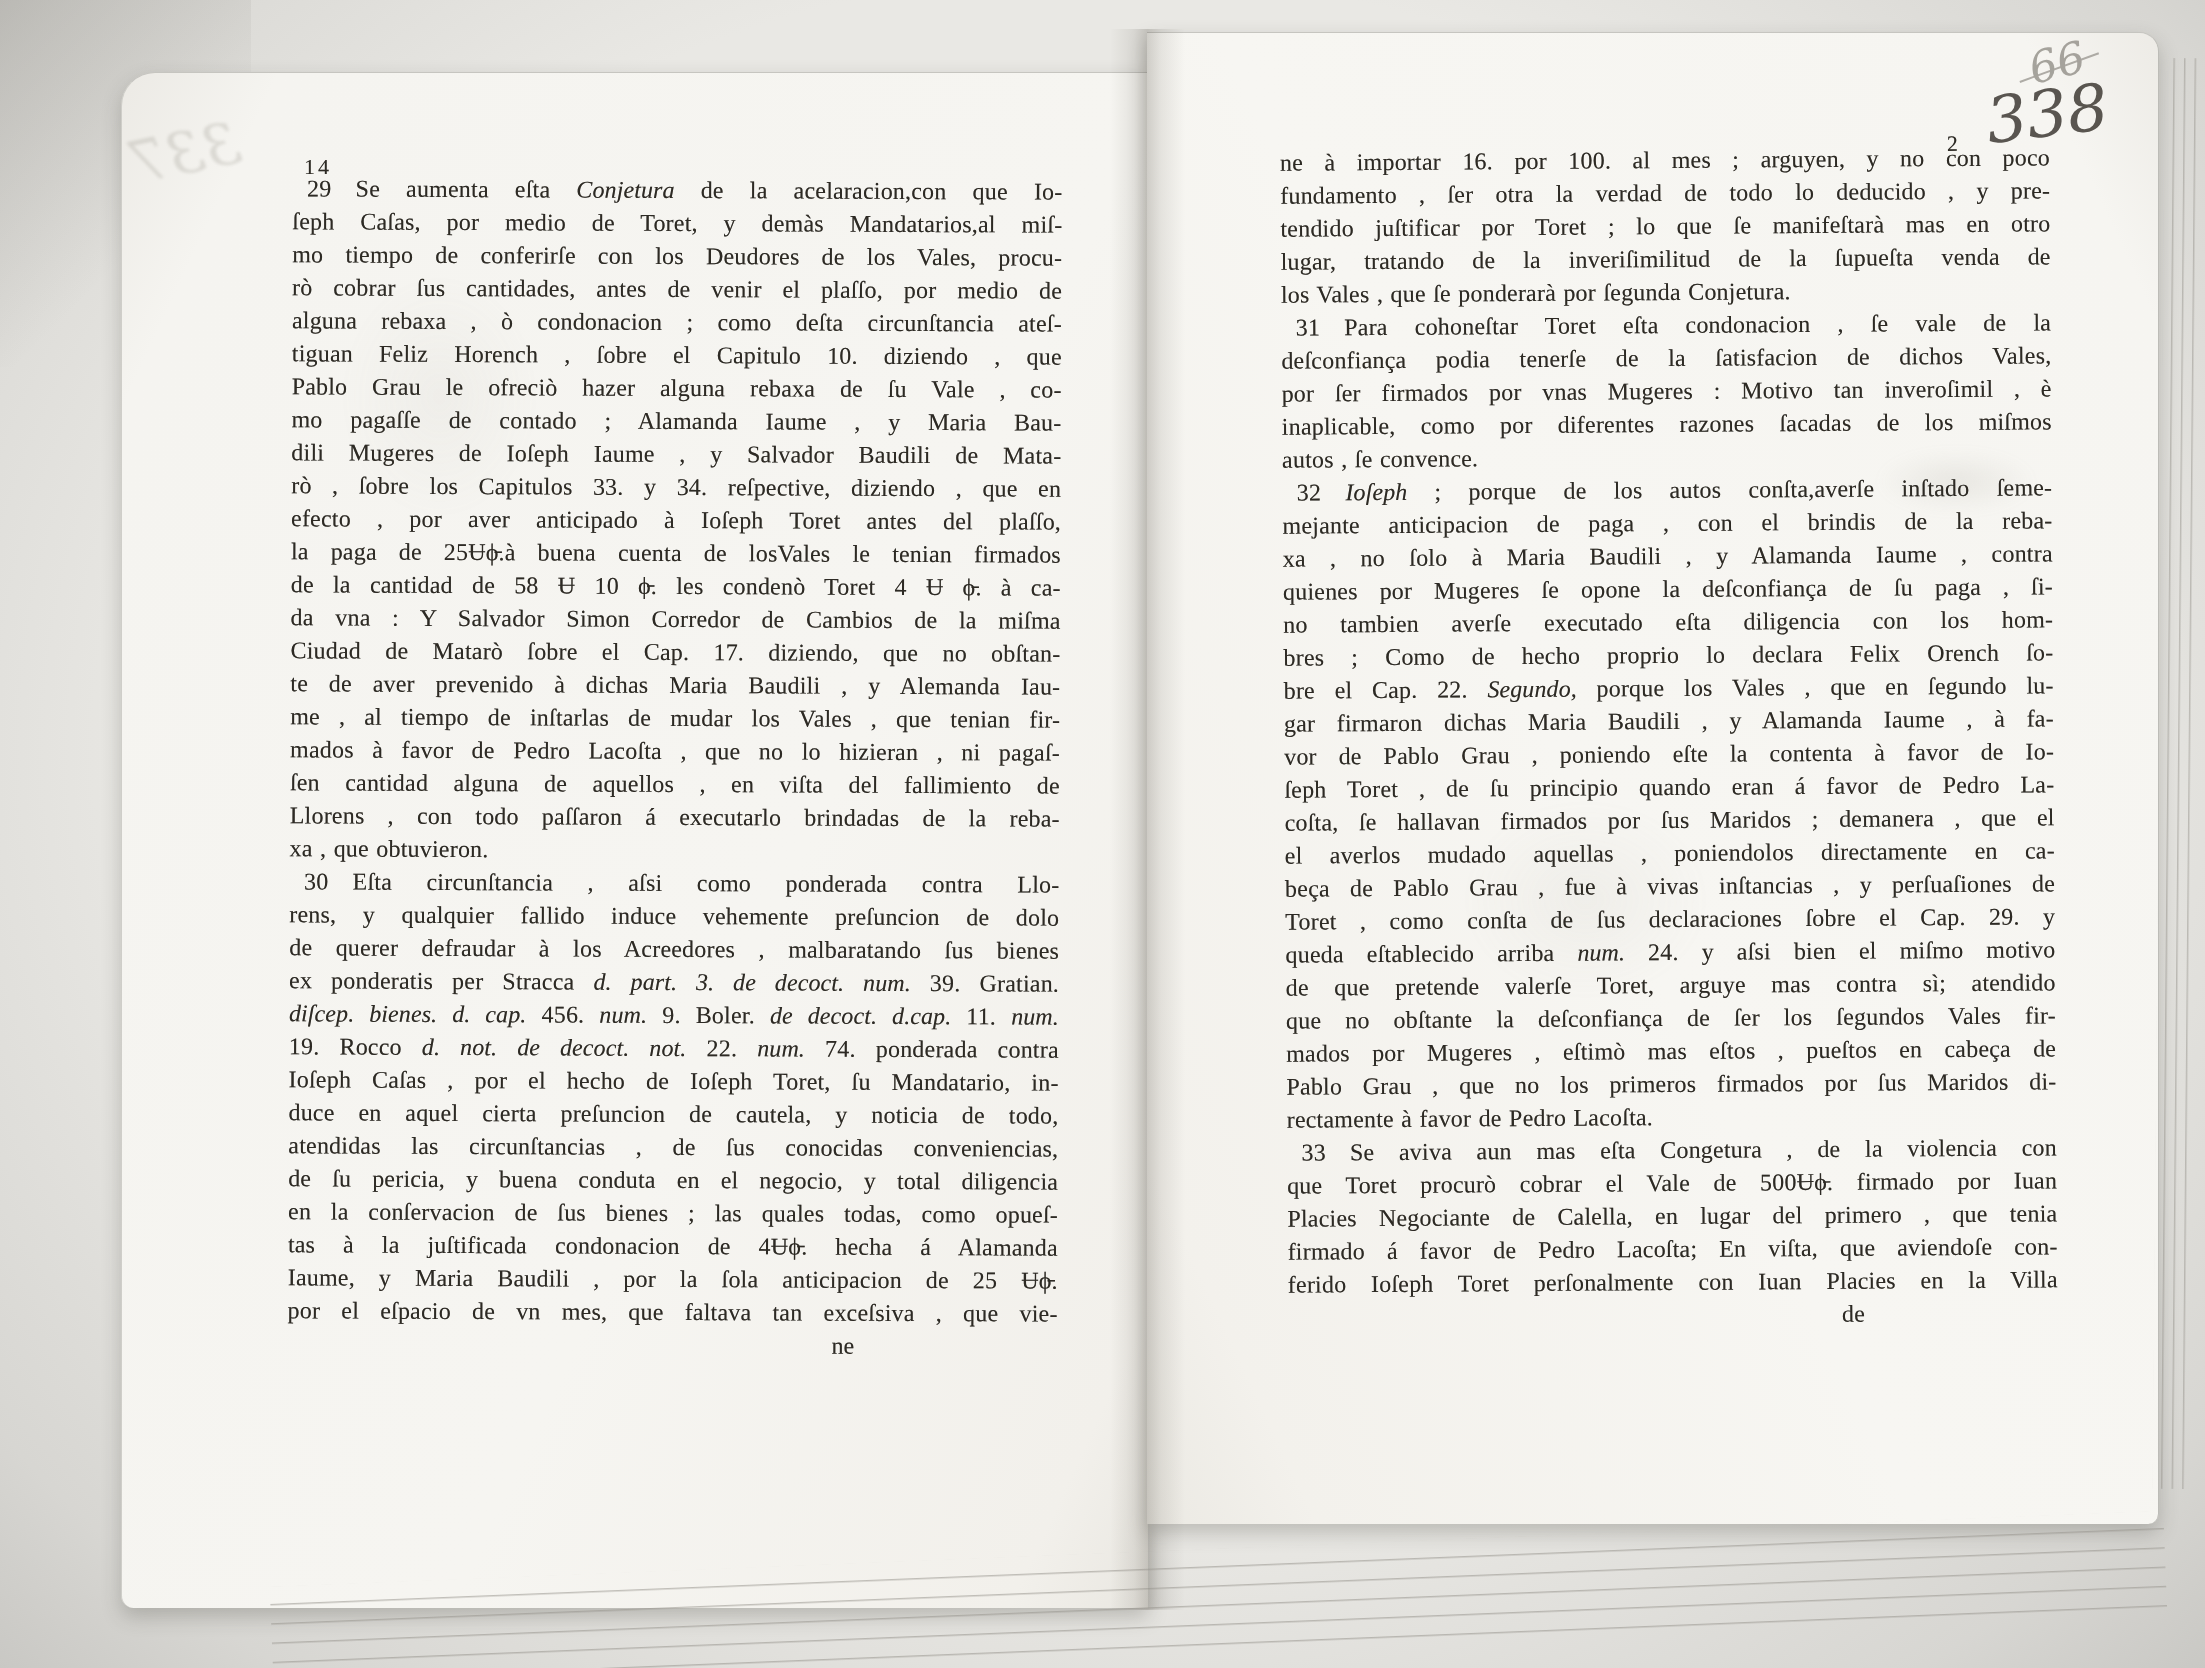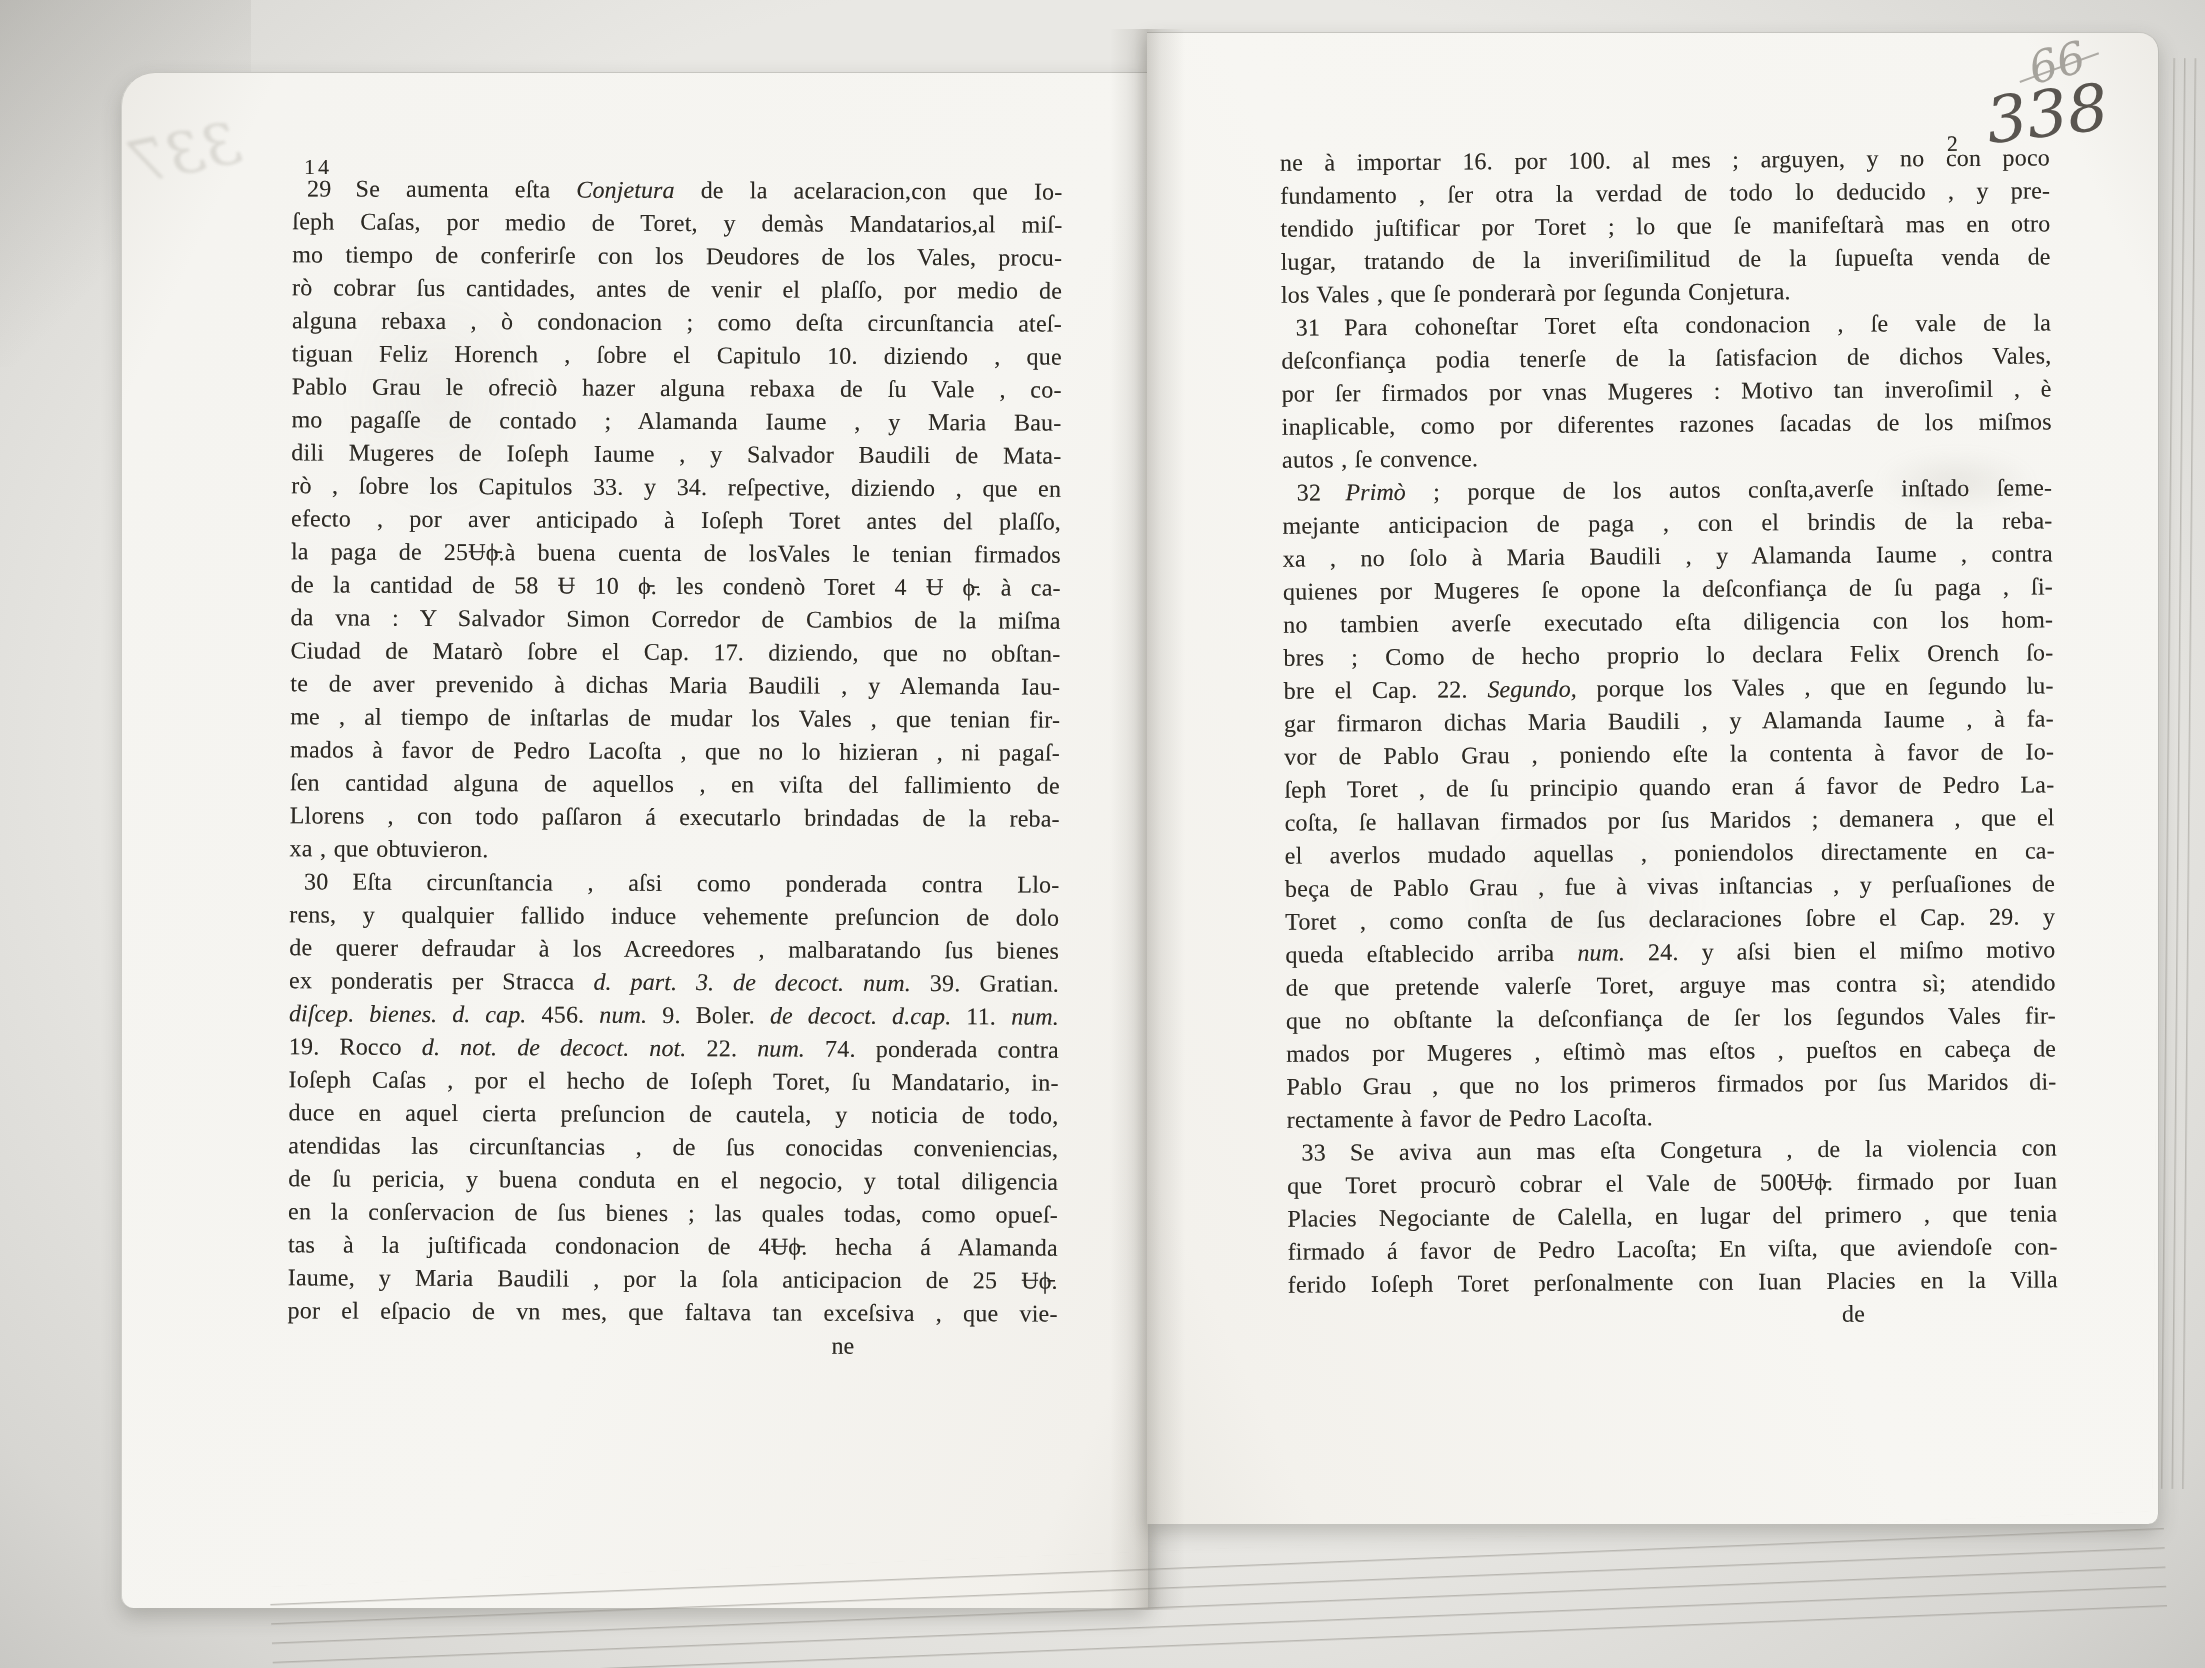--- a/index.html
+++ b/index.html
@@ -175,21 +175,21 @@
         <div class="line"><span>ne à importar 16. por 100. al mes ; arguyen, y no con poco</span></div>
         <div class="line"><span>fundamento , ſer otra la verdad de todo lo deducido , y pre-</span></div>
         <div class="line"><span>tendido juſtificar por Toret ; lo que ſe manifeſtarà mas en otro</span></div>
         <div class="line"><span>lugar, tratando de la inveriſimilitud de la ſupueſta venda de</span></div>
         <div class="line end"><span>los Vales , que ſe ponderarà por ſegunda Conjetura.</span></div>
         <div class="line start"><span>31 Para cohoneſtar Toret eſta condonacion , ſe vale de la</span></div>
         <div class="line"><span>deſconfiança podia tenerſe de la ſatisfacion de dichos Vales,</span></div>
         <div class="line"><span>por ſer firmados por vnas Mugeres : Motivo tan inveroſimil , è</span></div>
         <div class="line"><span>inaplicable, como por diferentes razones ſacadas de los miſmos</span></div>
         <div class="line end"><span>autos , ſe convence.</span></div>
-        <div class="line start"><span>32 </span><i>Primò</i><span> ; porque de los autos conſta,averſe inſtado ſeme-</span></div>
+        <div class="line start"><span>32 </span><i>Ioſeph</i><span> ; porque de los autos conſta,averſe inſtado ſeme-</span></div>
         <div class="line"><span>mejante  anticipacion  de  paga ,  con  el  brindis  de la  reba-</span></div>
         <div class="line"><span>xa , no ſolo à Maria Baudili , y Alamanda Iaume , contra</span></div>
         <div class="line"><span>quienes por Mugeres ſe opone la deſconfiança de ſu paga , ſi-</span></div>
         <div class="line"><span>no tambien averſe executado eſta diligencia con los hom-</span></div>
         <div class="line"><span>bres ;  Como de hecho proprio lo declara Felix Orench ſo-</span></div>
         <div class="line"><span>bre el Cap. 22. </span><i>Segundo,</i><span> porque los Vales , que en ſegundo lu-</span></div>
         <div class="line"><span>gar firmaron  dichas Maria Baudili , y Alamanda Iaume , à fa-</span></div>
         <div class="line"><span>vor de Pablo Grau , poniendo eſte la contenta à favor de Io-</span></div>
         <div class="line"><span>ſeph Toret , de ſu principio quando eran á favor de Pedro La-</span></div>
         <div class="line"><span>coſta, ſe hallavan firmados por ſus Maridos ; demanera , que el</span></div>

